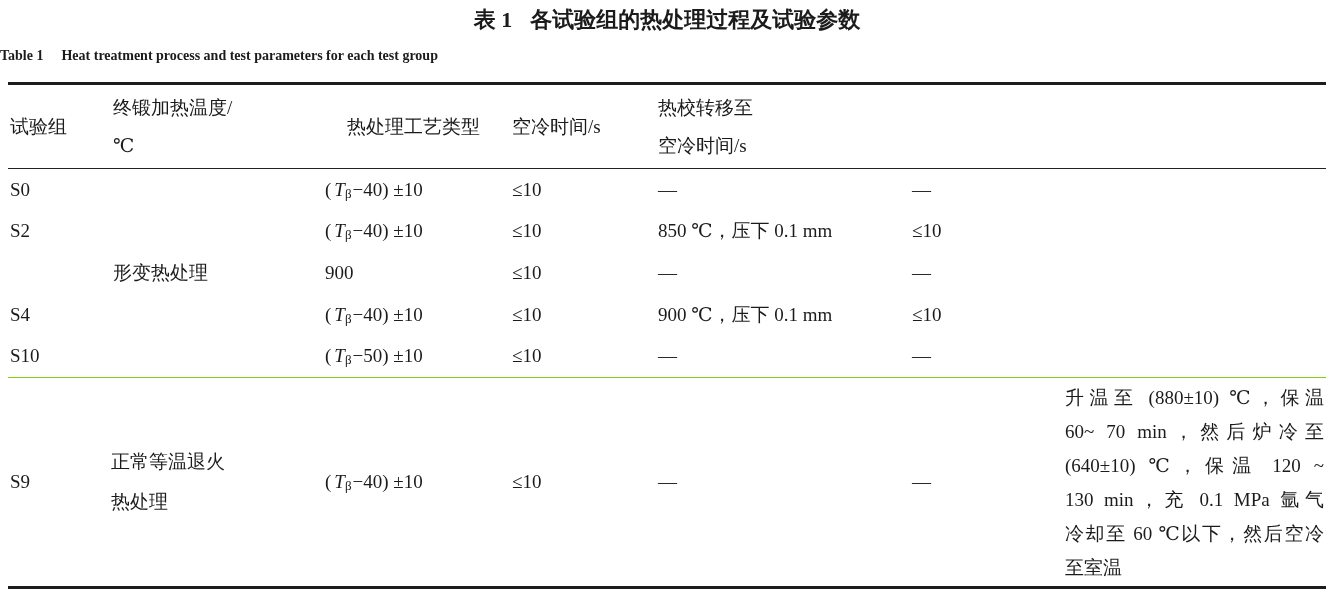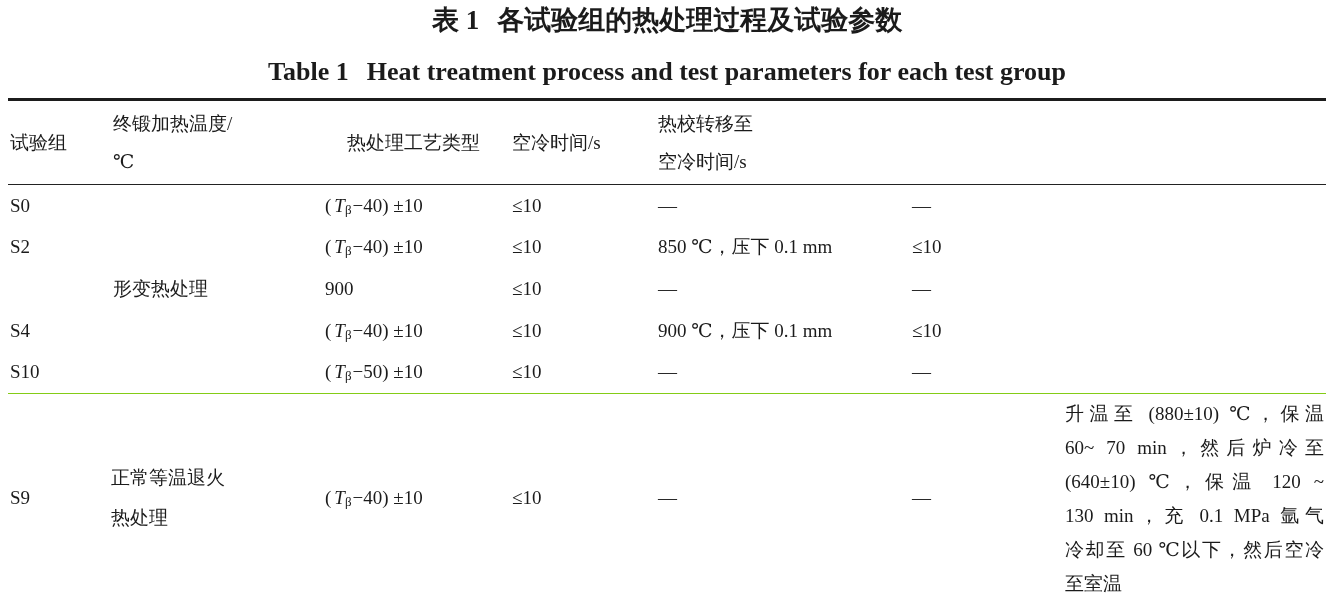--- a/index.html
+++ b/index.html
@@ -5,25 +5,25 @@
   * { box-sizing: border-box; }
   html, body { margin: 0; padding: 0; }
   body {
     width: 1334px; height: 600px; overflow: hidden;
     background: #ffffff; color: #1b1b1b;
     font-family: "Liberation Serif", "DejaVu Serif", serif;
     font-size: 19px;
   }
   .page { padding-top: 6px; }
   .title-zh {
-    text-align: center; font-weight: 700; font-size: 27px; height: 28px; line-height: 28px;
+    text-align: center; font-weight: 700; font-size: 22px; height: 28px; line-height: 28px;
   }
   .title-zh .gap, .title-en .gap { display: inline-block; width: 18px; }
   .title-en {
-    text-align: center; font-weight: 700; font-size: 26px; height: 28px; line-height: 28px; margin-top: 24px;
+    font-weight: 700; font-size: 14px; height: 28px; line-height: 28px; margin-top: 8px;
   }
   .tablewrap {
     margin: 12px 8px 0 8px;
     border-top: 3px solid #1c1c1c;
     border-bottom: 3px solid #1c1c1c;
   }
   .grid7 {
     display: grid;
     grid-template-columns: 103px 212px 187px 146px 254px 153px 1fr;
   }

